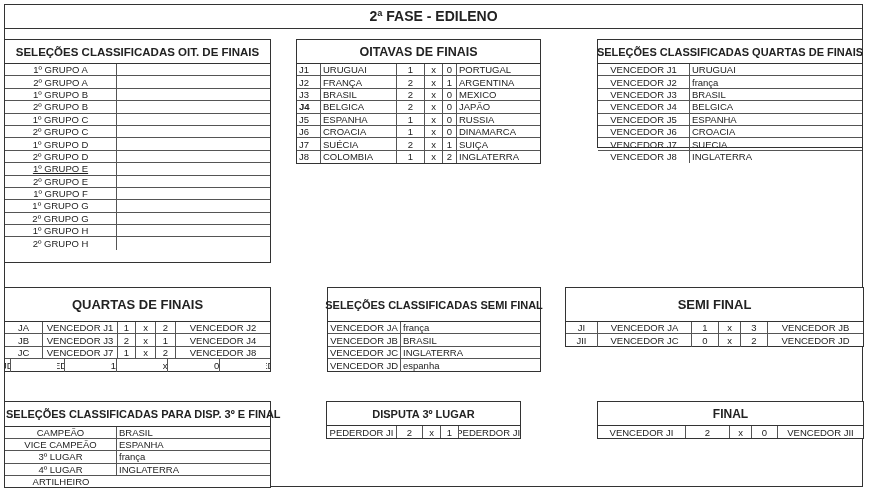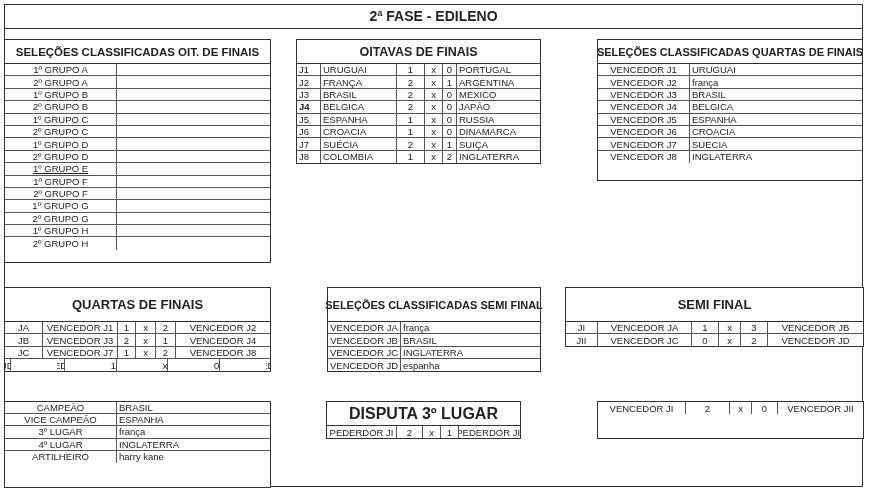--- a/index.html
+++ b/index.html
@@ -62,25 +62,25 @@
       </div>
       <div class="row" style="height:12.4px;">
         <div class="cell c" style="width:112px;">2º GRUPO D</div>
         <div class="cell l" style="flex:1;"></div>
       </div>
       <div class="row" style="height:12.4px;text-decoration:underline;">
         <div class="cell c" style="width:112px;">1º GRUPO E</div>
         <div class="cell l" style="flex:1;"></div>
       </div>
       <div class="row" style="height:12.4px;">
+        <div class="cell c" style="width:112px;">2º GRUPO E</div>
+        <div class="cell l" style="flex:1;"></div>
+      </div>
+      <div class="row" style="height:12.4px;">
         <div class="cell c" style="width:112px;">1º GRUPO F</div>
-        <div class="cell l" style="flex:1;"></div>
-      </div>
-      <div class="row" style="height:12.4px;">
-        <div class="cell c" style="width:112px;">2º GRUPO F</div>
         <div class="cell l" style="flex:1;"></div>
       </div>
       <div class="row" style="height:12.4px;">
         <div class="cell c" style="width:112px;">1º GRUPO G</div>
         <div class="cell l" style="flex:1;"></div>
       </div>
       <div class="row" style="height:12.4px;">
         <div class="cell c" style="width:112px;">2º GRUPO G</div>
         <div class="cell l" style="flex:1;"></div>
       </div>
@@ -158,21 +158,21 @@
         <div class="cell l" style="width:24px;">J8</div>
         <div class="cell l" style="width:76px;">COLOMBIA</div>
         <div class="cell c" style="width:28px;">1</div>
         <div class="cell c" style="width:18px;">x</div>
         <div class="cell c" style="width:14px;">2</div>
         <div class="cell l" style="flex:1;">INGLATERRA</div>
       </div>
     </div>
 </div>
 
-<div class="tbl" style="left:597px; top:39px; width:266px; height:142px;">
+<div class="tbl" style="left:597px; top:39px; width:266px; height:109px;">
   <div class="hdr" style="height:24px; font-size:11px;">SELEÇÕES CLASSIFICADAS QUARTAS DE FINAIS</div>
   <div id="qq-rows">
       <div class="row" style="height:12.4px;">
         <div class="cell c" style="width:92px;">VENCEDOR J1</div>
         <div class="cell l" style="flex:1;">URUGUAI</div>
       </div>
       <div class="row" style="height:12.4px;">
         <div class="cell c" style="width:92px;">VENCEDOR J2</div>
         <div class="cell l" style="flex:1;">frança</div>
       </div>
@@ -279,56 +279,57 @@
         <div class="cell c" style="width:94px;">VENCEDOR JC</div>
         <div class="cell c" style="width:27px;">0</div>
         <div class="cell c" style="width:22px;">x</div>
         <div class="cell c" style="width:27px;">2</div>
         <div class="cell c" style="flex:1;">VENCEDOR JD</div>
       </div>
     </div>
 </div>
 
 <div class="tbl" style="left:4px; top:401px; width:267px; height:87px;">
+  <div class="hdr" style="height:25px; font-size:11px; justify-content:flex-start; padding-left:1px;">SELEÇÕES CLASSIFICADAS PARA DISP. 3º E FINAL</div>
   <div id="fq-rows">
       <div class="row" style="height:12.2px;">
         <div class="cell c" style="width:112px;">CAMPEÃO</div>
         <div class="cell l" style="flex:1;">BRASIL</div>
       </div>
       <div class="row" style="height:12.2px;">
         <div class="cell c" style="width:112px;">VICE CAMPEÃO</div>
         <div class="cell l" style="flex:1;">ESPANHA</div>
       </div>
       <div class="row" style="height:12.2px;">
         <div class="cell c" style="width:112px;">3º LUGAR</div>
         <div class="cell l" style="flex:1;">frança</div>
       </div>
       <div class="row" style="height:12.2px;">
         <div class="cell c" style="width:112px;">4º LUGAR</div>
         <div class="cell l" style="flex:1;">INGLATERRA</div>
       </div>
       <div class="row" style="height:12.2px;">
         <div class="cell c" style="width:112px;">ARTILHEIRO</div>
-        <div class="cell l" style="flex:1;">harry kane</div>
       </div>
     </div>
 </div>
 
 <div class="tbl" style="left:326px; top:401px; width:195px; height:38px;">
-  <div class="hdr" style="height:24px; font-size:16px;">DISPUTA 3º LUGAR</div>
+  <div class="hdr" style="height:24px; font-size:11px;">DISPUTA 3º LUGAR</div>
   <div class="row" style="height:12px;">
     <div class="cell c" style="width:70px;">PEDERDOR JI</div>
     <div class="cell c" style="width:26px;">2</div>
     <div class="cell c" style="width:18px;">x</div>
     <div class="cell c" style="width:18px;">1</div>
     <div class="cell c" style="flex:1;">PEDERDOR JII</div>
   </div>
 </div>
 
 <div class="tbl" style="left:597px; top:401px; width:267px; height:38px;">
+  <div class="hdr" style="height:24px; font-size:12px;">FINAL</div>
   <div class="row" style="height:12px;">
     <div class="cell c" style="width:88px;">VENCEDOR JI</div>
     <div class="cell c" style="width:44px;">2</div>
     <div class="cell c" style="width:22px;">x</div>
     <div class="cell c" style="width:26px;">0</div>
     <div class="cell c" style="flex:1;">VENCEDOR JII</div>
   </div>
 </div>
 
 </body></html>

